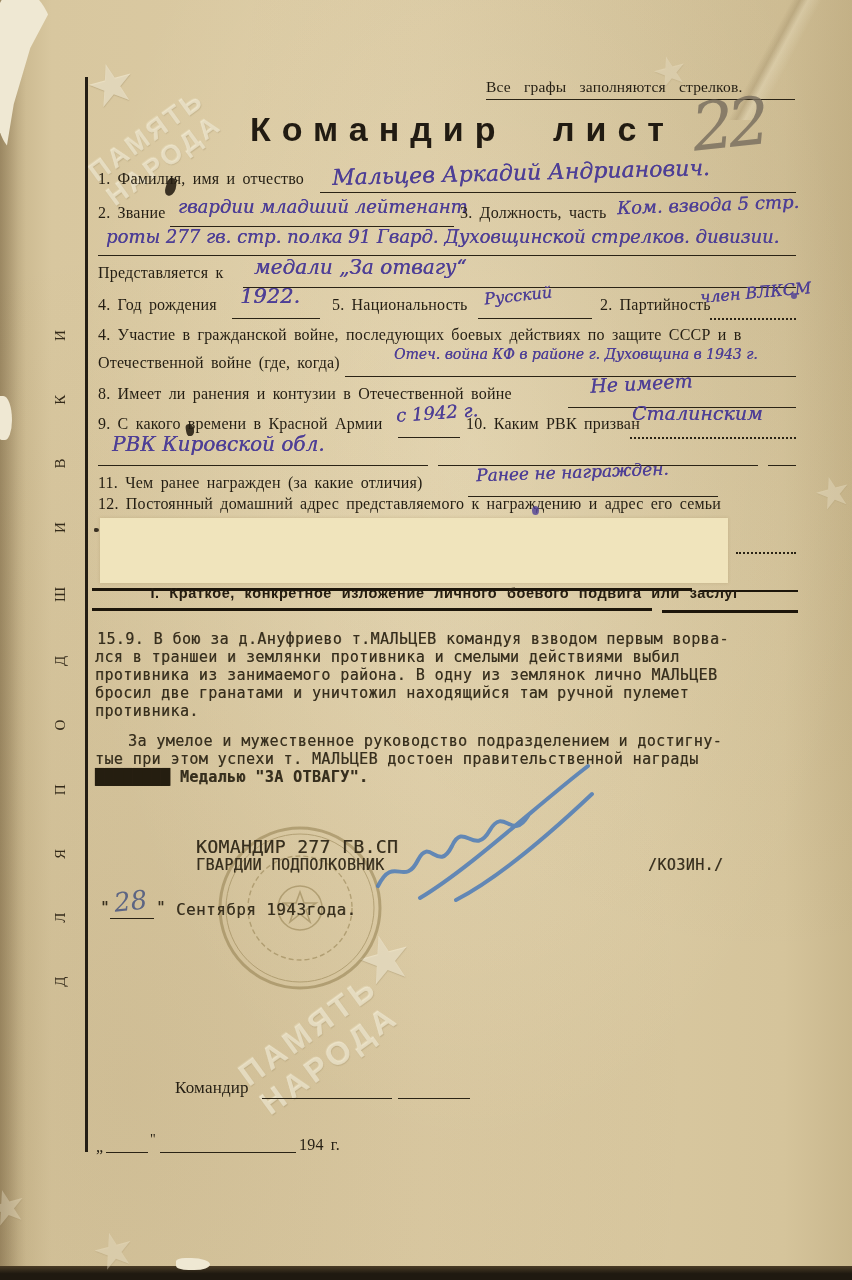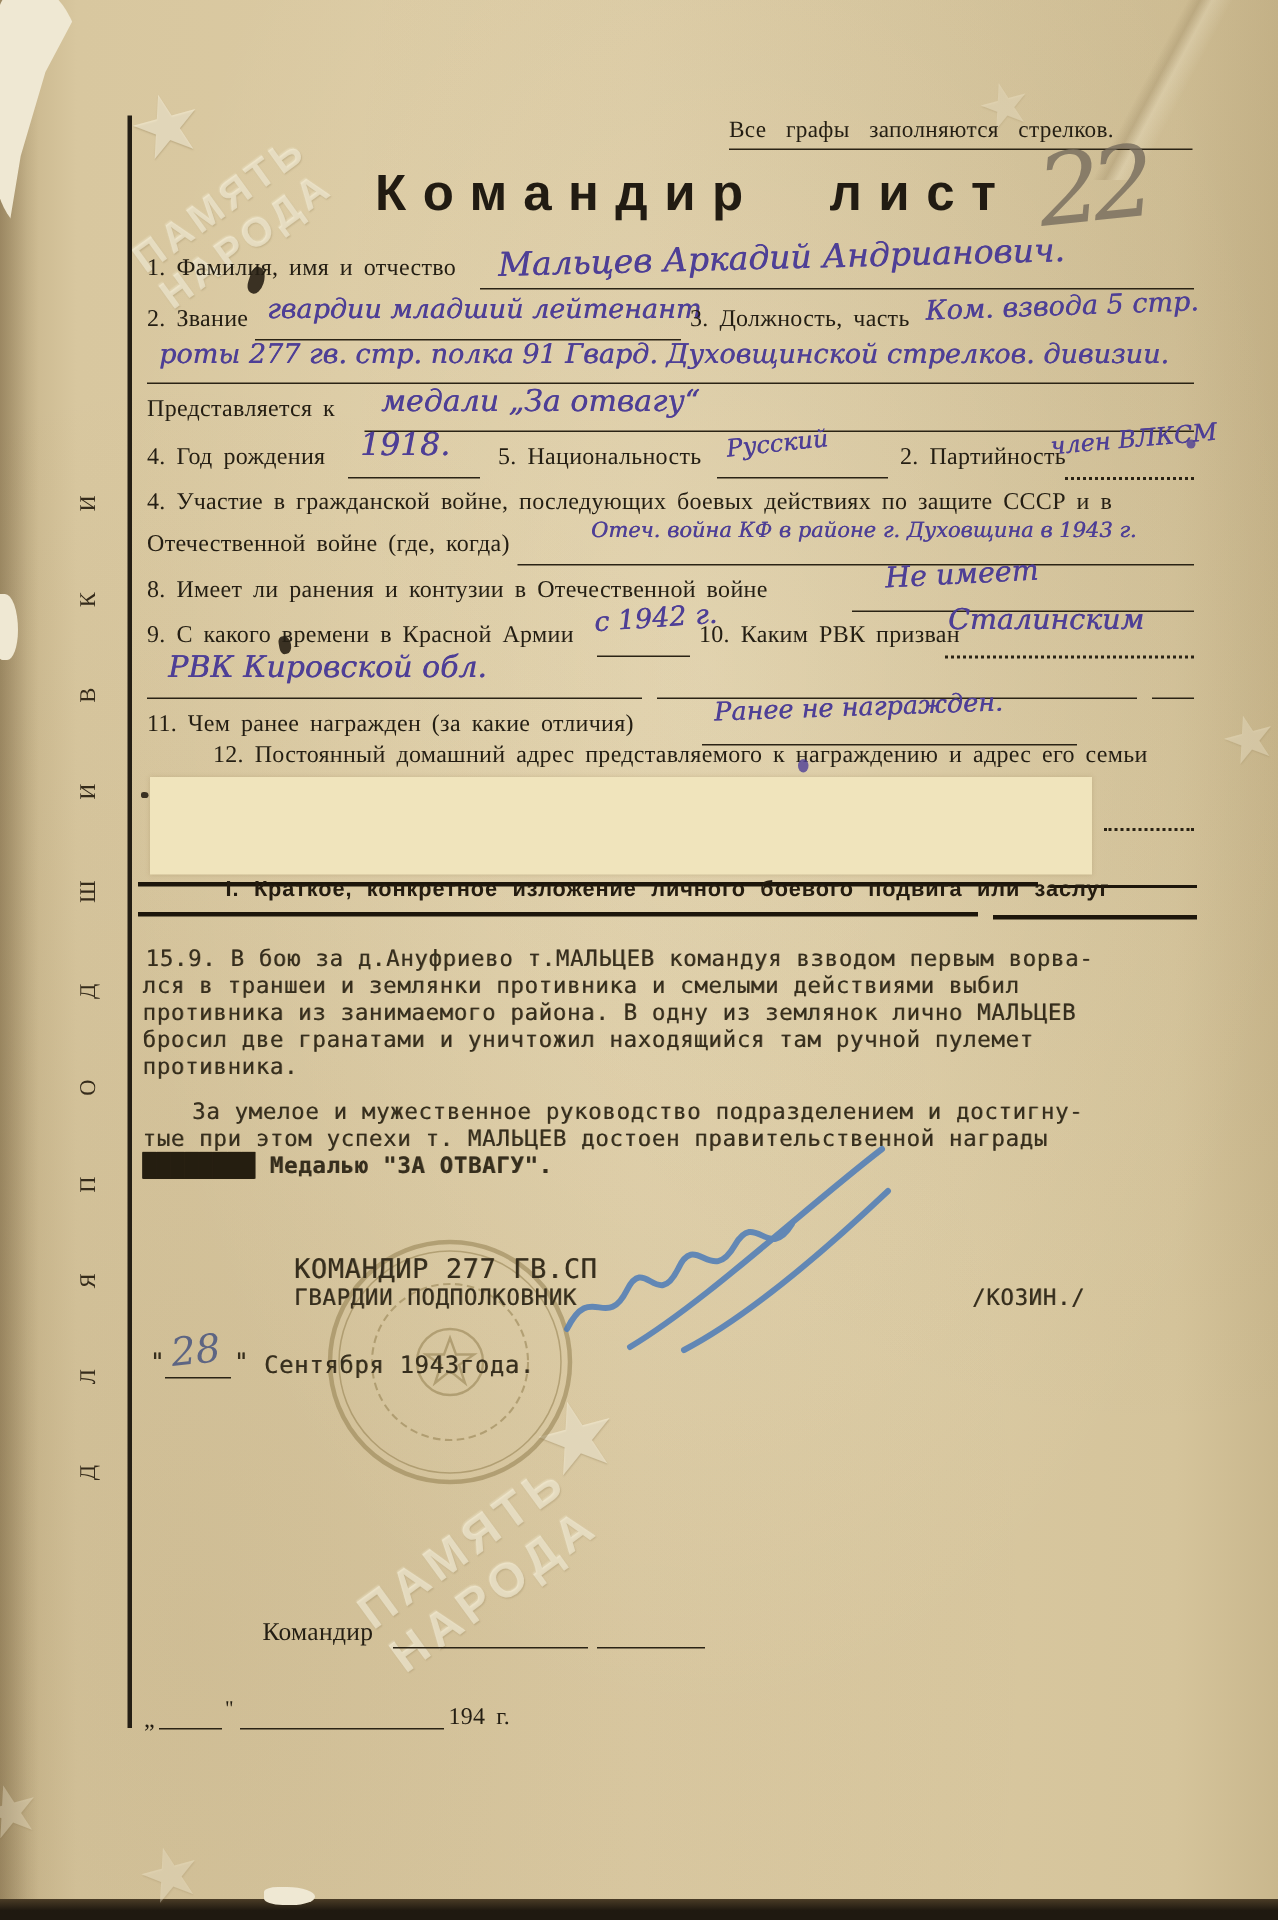--- a/index.html
+++ b/index.html
@@ -84,21 +84,21 @@
   <div class="hw" style="left:617px;top:194px;font-size:18px;transform:rotate(-2deg);">Ком. взвода 5 стр.</div>
   <div class="rule" style="left:98px;top:255px;width:698px;"></div>
   <div class="hw" style="left:106px;top:226px;font-size:18px;">роты 277 гв. стр. полка  91 Гвард. Духовщинской стрелков. дивизии.</div>
 
   <div class="abs label" style="left:98px;top:264px;">Представляется к</div>
   <div class="rule" style="left:243px;top:287px;width:553px;"></div>
   <div class="hw" style="left:254px;top:255px;font-size:20px;">медали „За отвагу“</div>
 
   <div class="abs label" style="left:98px;top:296px;">4. Год рождения</div>
   <div class="rule" style="left:232px;top:318px;width:88px;"></div>
-  <div class="hw" style="left:240px;top:284px;font-size:21px;">1918.</div>
+  <div class="hw" style="left:240px;top:284px;font-size:21px;">1922.</div>
   <div class="abs label" style="left:332px;top:296px;">5. Национальность</div>
   <div class="rule" style="left:478px;top:318px;width:114px;"></div>
   <div class="hw" style="left:484px;top:286px;font-size:16px;transform:rotate(-6deg);">Русский</div>
   <div class="abs label" style="left:600px;top:296px;">2. Партийность</div>
   <div class="rule dotted" style="left:710px;top:318px;width:86px;"></div>
   <div class="hw" style="left:700px;top:283px;font-size:16px;transform:rotate(-5deg);">член ВЛКСМ</div>
   <div class="inkdot" style="left:791px;top:293px;width:6px;height:6px;"></div>
 
   <div class="abs label" style="left:98px;top:326px;">4. Участие в гражданской войне, последующих боевых действиях по защите СССР и в</div>
   <div class="abs label" style="left:98px;top:354px;">Отечественной войне (где,  когда)</div>
@@ -117,21 +117,21 @@
   <div class="hw" style="left:632px;top:402px;font-size:19px;">Сталинским</div>
   <div class="rule" style="left:98px;top:465px;width:330px;"></div>
   <div class="rule" style="left:438px;top:465px;width:320px;border-top-width:1.3px;"></div>
   <div class="rule" style="left:768px;top:465px;width:28px;"></div>
   <div class="hw" style="left:112px;top:432px;font-size:20px;">РВК  Кировской обл.</div>
 
   <div class="abs label" style="left:98px;top:474px;">11. Чем ранее награжден  (за  какие  отличия)</div>
   <div class="rule" style="left:468px;top:496px;width:250px;"></div>
   <div class="hw" style="left:476px;top:462px;font-size:17px;transform:rotate(-2deg);">Ранее не награжден.</div>
 
-  <div class="abs label" style="left:98px;top:495px;margin-left:44px;">12. Постоянный домашний адрес представляемого к награждению и адрес  его  семьи</div>
+  <div class="abs label" style="left:98px;top:495px;">12. Постоянный домашний адрес представляемого к награждению и адрес  его  семьи</div>
   <div class="inkdot" style="left:532px;top:506px;width:7px;height:9px;"></div>
   <div class="abs" style="left:100px;top:518px;width:628px;height:65px;background:#f0e4bc;box-shadow:0 0 3px rgba(140,120,70,.25);"></div>
   <div class="rule dotted" style="left:736px;top:552px;width:60px;"></div>
   <div class="speck" style="left:94px;top:528px;width:5px;height:4px;"></div>
 
   <div class="rule heavy" style="left:92px;top:588px;width:600px;"></div>
   <div class="rule heavy" style="left:700px;top:590px;width:98px;border-top-width:2.4px;"></div>
   <div class="abs" style="left:92px;top:585px;width:706px;text-align:center;font-family:'Liberation Sans',sans-serif;font-weight:bold;font-size:14.5px;letter-spacing:.6px;word-spacing:5px;color:#241c10;">I. Краткое,  конкретное изложение личного боевого  подвига или заслуг</div>
   <div class="rule heavy" style="left:92px;top:608px;width:560px;"></div>
   <div class="rule heavy" style="left:662px;top:610px;width:136px;"></div>

